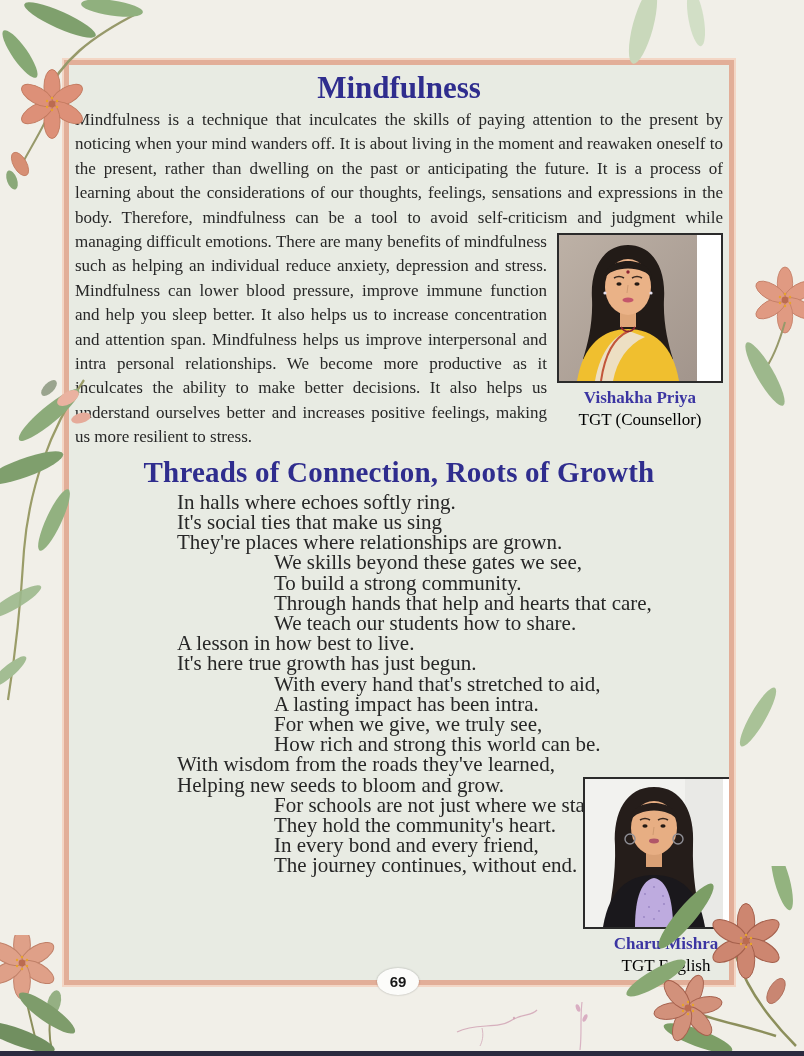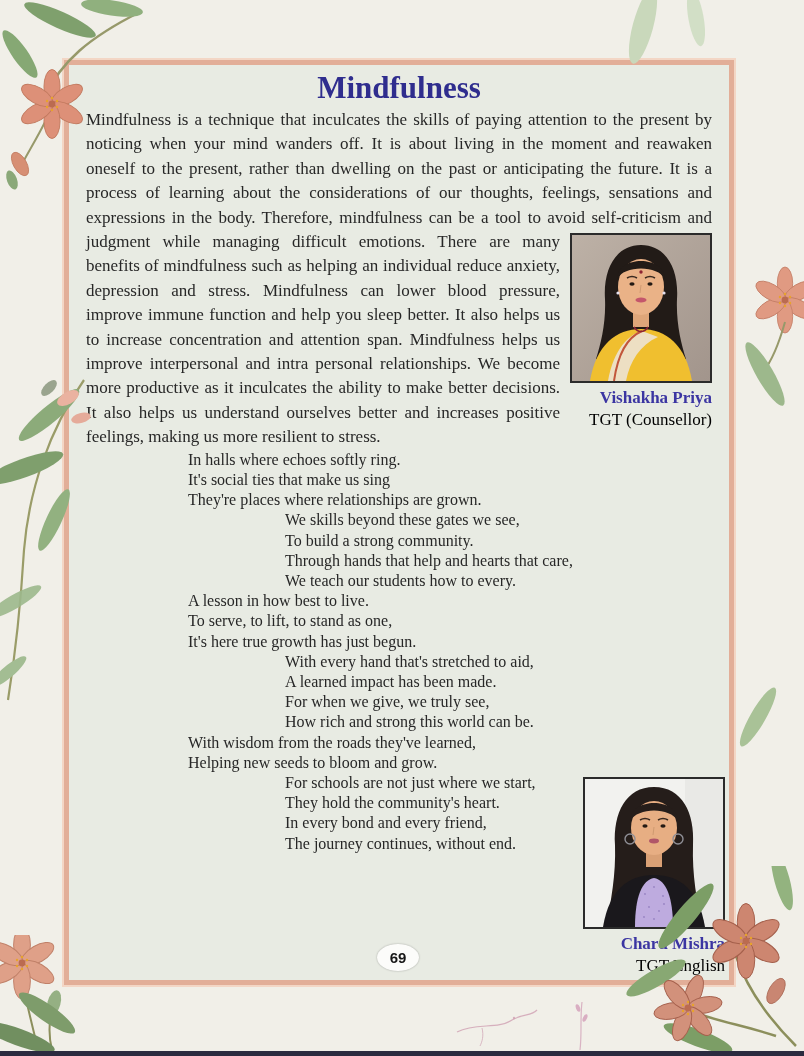--- a/index.html
+++ b/index.html
@@ -7,46 +7,46 @@
     position:relative;width:804px;height:1056px;overflow:hidden;
     background:var(--page_bg,#f1efe8);
     font-family:"Liberation Serif", serif;
   }
   .deco{position:absolute;z-index:3;pointer-events:none;}
   .content-box{
     position:absolute;left:64px;top:60px;width:670px;height:925px;
     box-sizing:border-box;border:5px solid var(--box_border,#e2ae98);
     box-shadow:0 0 0 2px #f3d6c5;
     background:var(--box_bg,#e8ebe3);
-    z-index:2;padding:0 17px;overflow:hidden;
+    z-index:2;padding:0 6px;overflow:hidden;
   }
   .article-title{
     margin:5px 0 2px;text-align:center;font-size:31px;font-weight:bold;
     color:var(--heading_color,#2f2d8e);
   }
   .article-text{
     margin:2px 0 0;font-size:17px;line-height:24.4px;text-align:justify;
     color:var(--text_color,#272727);
   }
-  .photo-card{width:142px;text-align:right;}
+  .photo-card{width:166px;text-align:center;}
   .photo-float{float:right;display:block;margin:3px 0 2px 10px;}
   .photo-frame{display:block;border:2px solid #2b2b2b;background:#fff;line-height:0;}
   .photo-frame svg{display:block;}
   .photo-name{display:block;margin-top:5px;font-weight:bold;font-size:17px;
     color:var(--name_color,#3b35a2);line-height:1.2;}
   .photo-role{display:block;font-size:17px;color:#000000;margin-top:2px;line-height:1.2;}
   .poem-title{
     clear:both;margin:6px 0 3px;text-align:center;font-size:29px;font-weight:bold;
     color:var(--heading_color,#2f2d8e);letter-spacing:.2px;
   }
-  .poem{margin-left:102px;font-size:16px;line-height:20.2px;color:var(--text_color,#272727);}
+  .poem{margin-left:102px;font-size:21px;line-height:20.2px;color:var(--text_color,#272727);}
   .poem-line.indent{margin-left:97px;}
   .photo-card2{position:absolute;left:514px;top:712px;}
   .page-badge{
-    position:absolute;left:377px;top:944px;width:42px;height:27px;z-index:4;
+    position:absolute;left:377px;top:968px;width:42px;height:27px;z-index:4;
     background:#fcfcfa;border-radius:50%;box-shadow:0 0 2px rgba(0,0,0,.3);
     display:flex;align-items:center;justify-content:center;
     font-family:"Liberation Sans", sans-serif;font-weight:bold;font-size:15px;color:#161616;
   }
   .footer-bar{position:absolute;left:0;bottom:0;width:804px;height:5px;
     background:var(--footer_bar,#2b2b3f);z-index:9;}
 </style>
 </head>
 <body>
 
@@ -184,34 +184,34 @@
             <path d="M70 96 C56 102 46 118 42 146" stroke="#c2563a" stroke-width="2" fill="none"></path>
             <path d="M62 92 C66 98 72 98 76 92" stroke="#8d2433" stroke-width="1.5" fill="none"></path>
           </svg>
         </span>
         <span class="photo-name">Vishakha Priya</span>
         <span class="photo-role">TGT (Counsellor)</span>
       </span>
       <span>judgment while managing difficult emotions. There are many benefits of mindfulness such as helping an individual reduce anxiety, depression and stress. Mindfulness can lower blood pressure, improve immune function and help you sleep better. It also helps us to increase concentration and attention span. Mindfulness helps us improve interpersonal and intra personal relationships. We become more productive as it inculcates the ability to make better decisions. It also helps us understand ourselves better and increases positive feelings, making us more resilient to stress.</span>
     </p>
 
+    <h2 class="poem-title">Threads of Connection, Roots of Growth</h2>
 
     <div class="poem">
         <div class="poem-line">In halls where echoes softly ring.</div>
         <div class="poem-line">It's social ties that make us sing</div>
         <div class="poem-line">They're places where relationships are grown.</div>
         <div class="poem-line indent">We skills beyond these gates we see,</div>
         <div class="poem-line indent">To build a strong community.</div>
         <div class="poem-line indent">Through hands that help and hearts that care,</div>
-        <div class="poem-line indent">We teach our students how to every.</div>
+        <div class="poem-line indent">We teach our students how to share.</div>
         <div class="poem-line">A lesson in how best to live.</div>
-        <div class="poem-line">To serve, to lift, to stand as one,</div>
         <div class="poem-line">It's here true growth has just begun.</div>
         <div class="poem-line indent">With every hand that's stretched to aid,</div>
-        <div class="poem-line indent">A learned impact has been made.</div>
+        <div class="poem-line indent">A lasting impact has been intra.</div>
         <div class="poem-line indent">For when we give, we truly see,</div>
         <div class="poem-line indent">How rich and strong this world can be.</div>
         <div class="poem-line">With wisdom from the roads they've learned,</div>
         <div class="poem-line">Helping new seeds to bloom and grow.</div>
         <div class="poem-line indent">For schools are not just where we start,</div>
         <div class="poem-line indent">They hold the community's heart.</div>
         <div class="poem-line indent">In every bond and every friend,</div>
         <div class="poem-line indent">The journey continues, without end.</div>
       </div>
 

